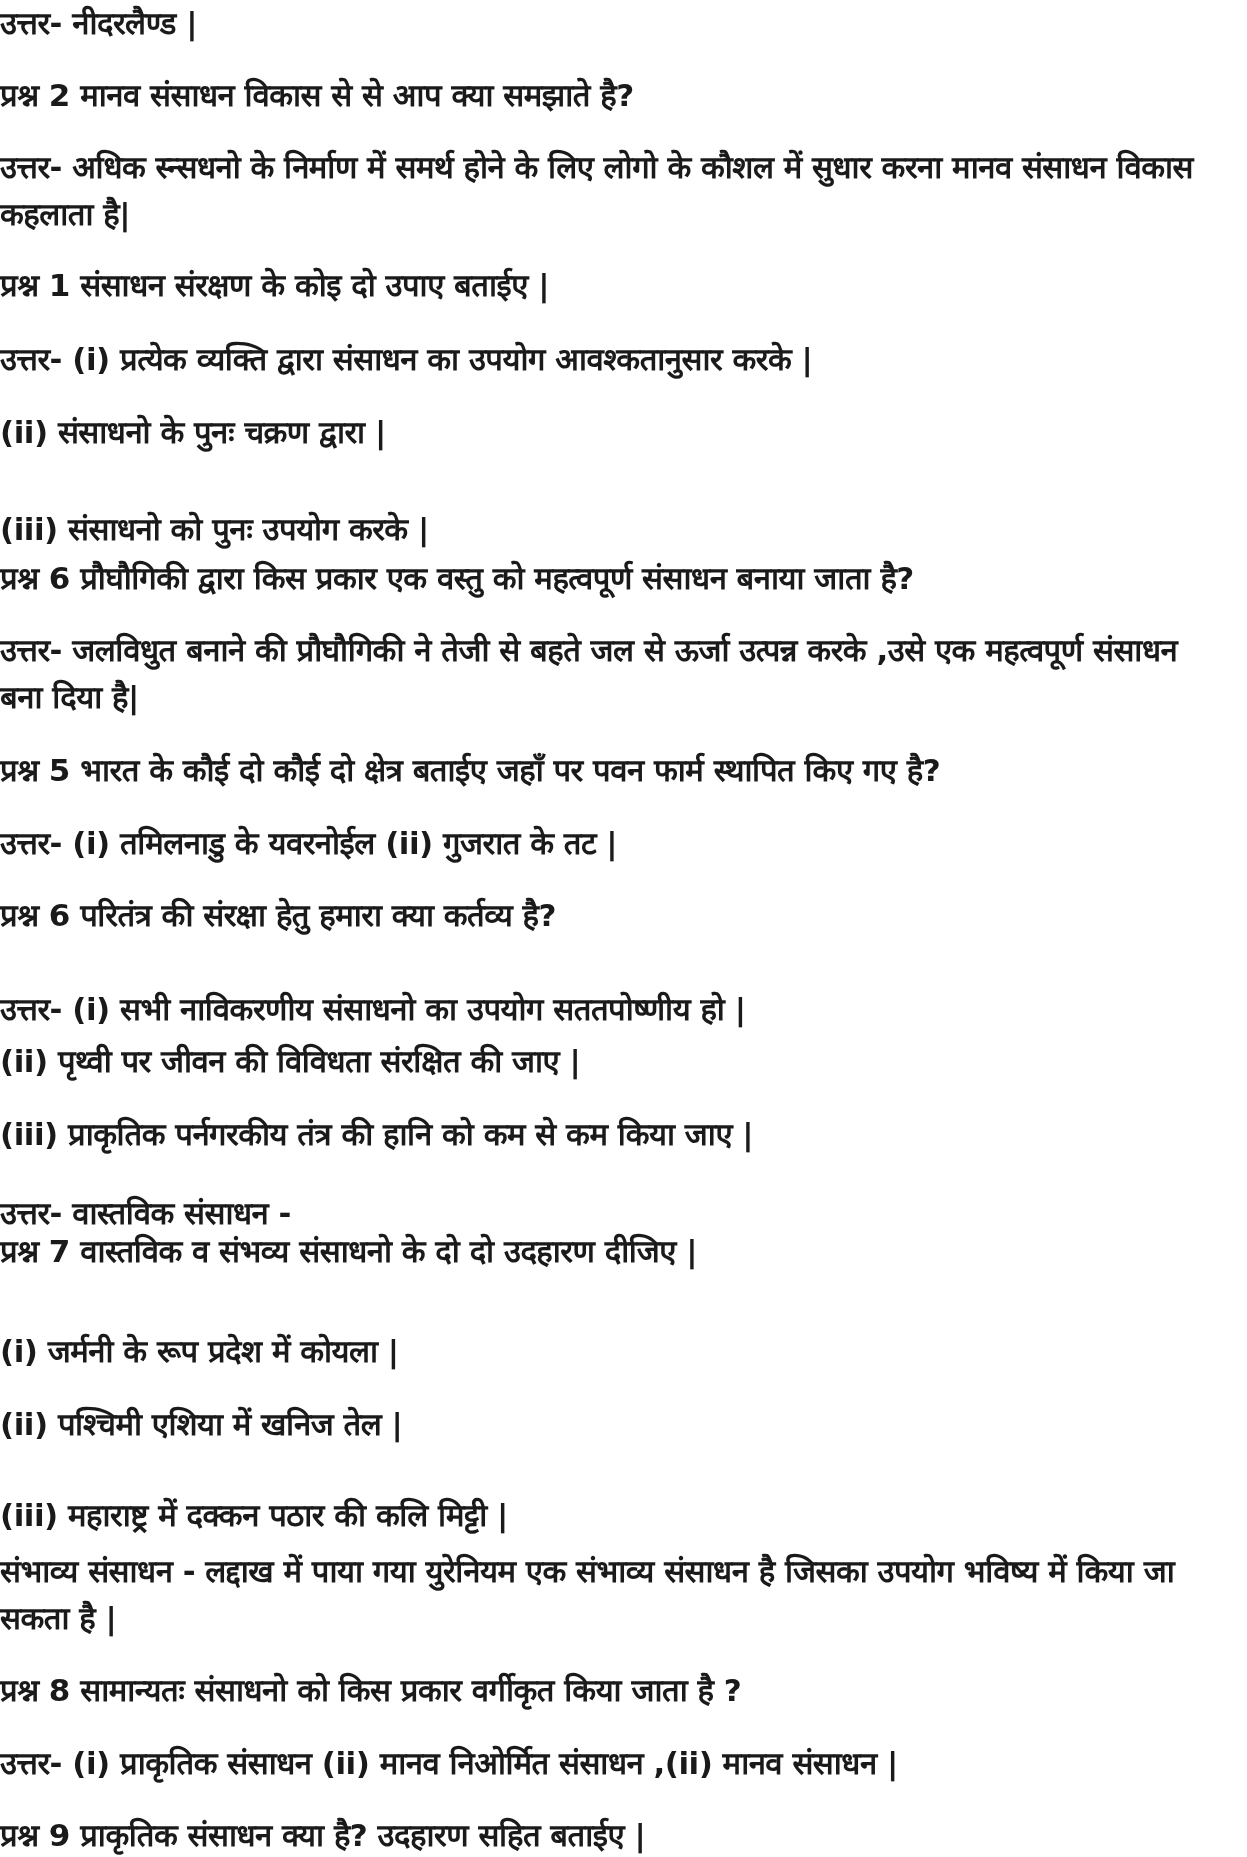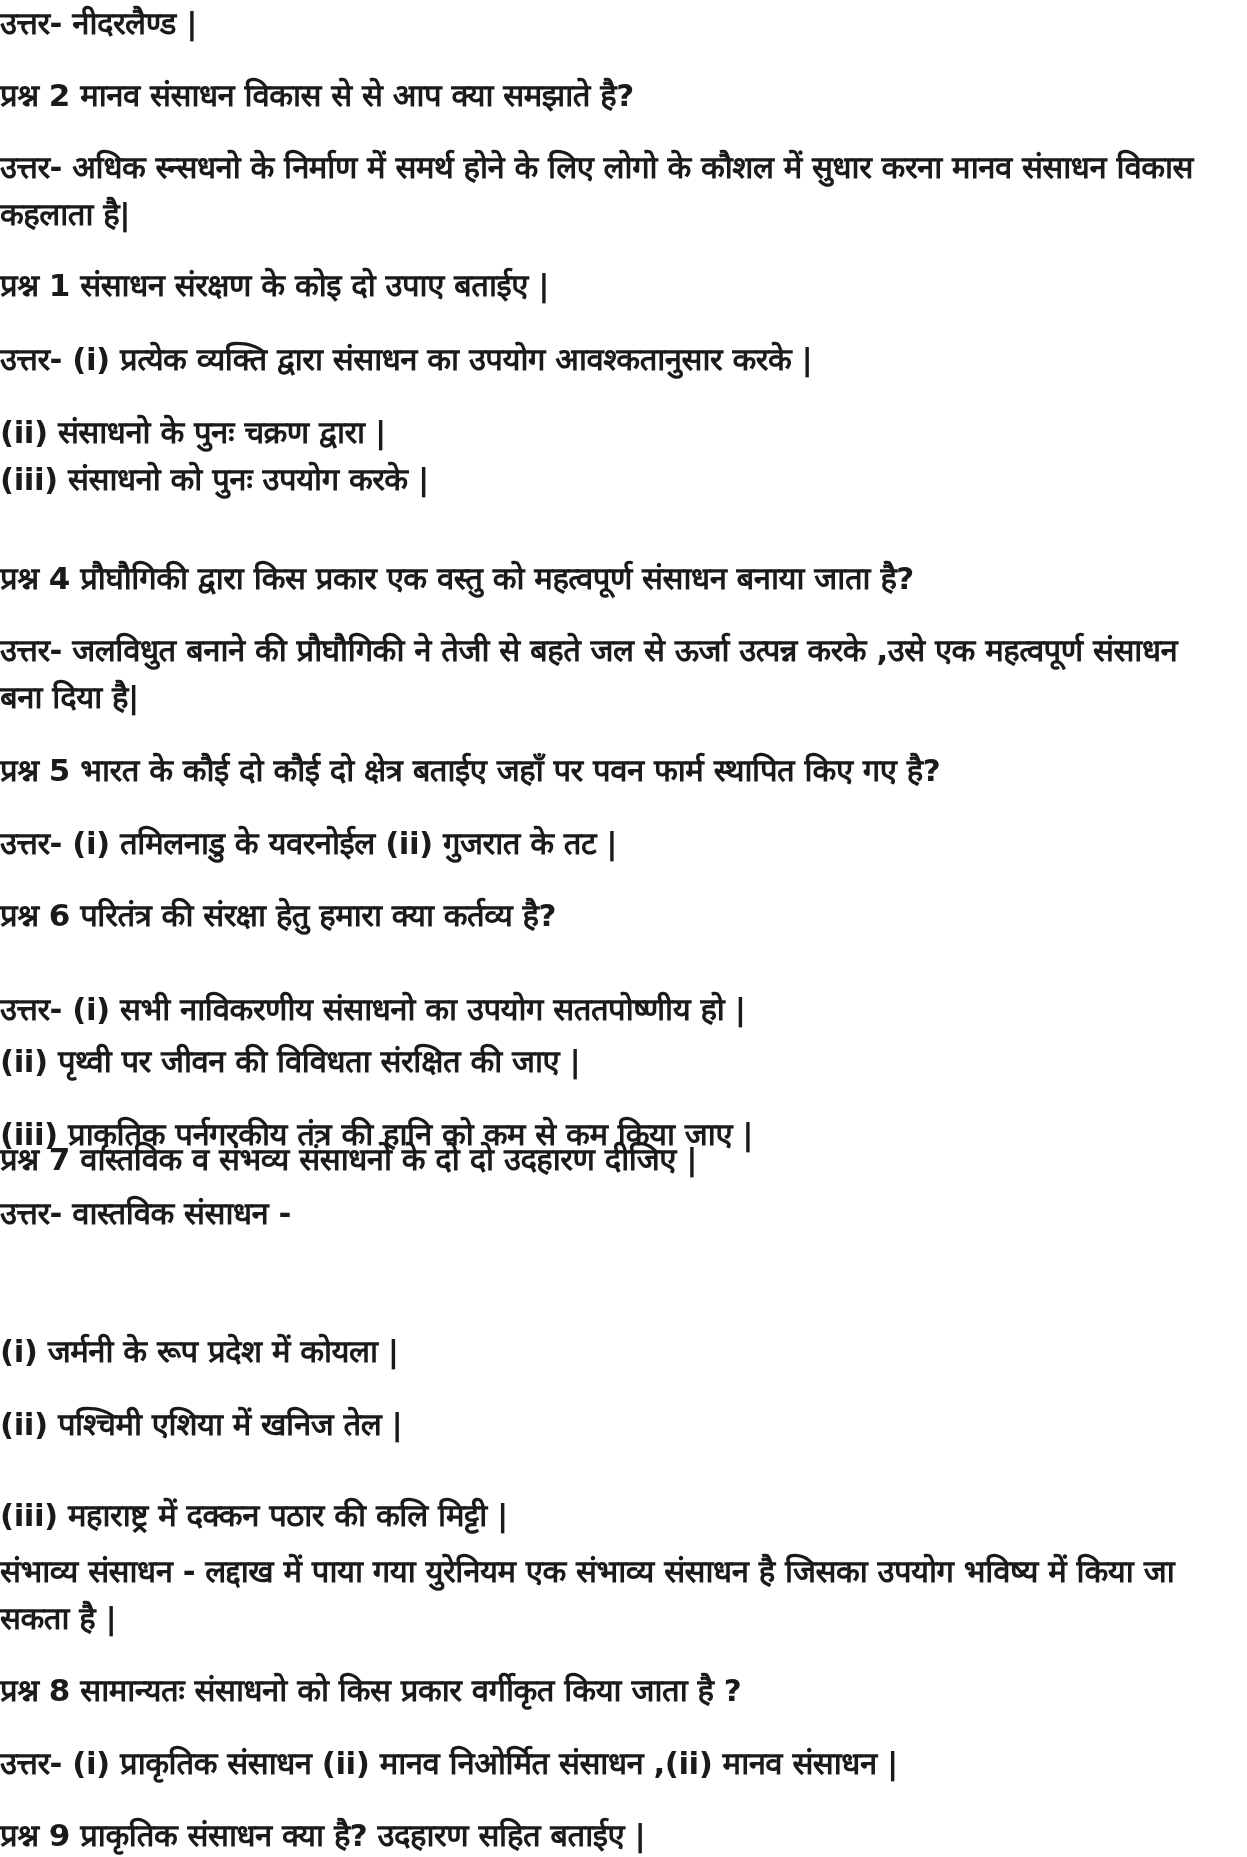--- a/index.html
+++ b/index.html
@@ -22,30 +22,30 @@
 </head>
 <body>
 
 <div class="doc">
   <div class="line" style="top:0px">उत्तर- नीदरलैण्ड |</div>
   <div class="line" style="top:72px">प्रश्न 2 मानव संसाधन विकास से से आप क्या समझाते है?</div>
   <div class="line" style="top:144px">उत्तर- अधिक स्न्सधनो के निर्माण में समर्थ होने के लिए लोगो के कौशल में सुधार करना मानव संसाधन विकास कहलाता है|</div>
   <div class="line" style="top:262px">प्रश्न 1 संसाधन संरक्षण के कोइ दो उपाए बताईए |</div>
   <div class="line" style="top:336px">उत्तर- (i) प्रत्येक व्यक्ति द्वारा संसाधन का उपयोग आवश्कतानुसार करके |</div>
   <div class="line" style="top:409px">(ii) संसाधनो के पुनः चक्रण द्वारा |</div>
-  <div class="line" style="top:456px">(iii) संसाधनो को पुनः उपयोग करके |</div>
-  <div class="line" style="top:555px">प्रश्न 4 प्रौघौगिकी द्वारा किस प्रकार एक वस्तु को महत्वपूर्ण संसाधन बनाया जाता है?</div>
+  <div class="line" style="top:506px">(iii) संसाधनो को पुनः उपयोग करके |</div>
+  <div class="line" style="top:555px">प्रश्न 6 प्रौघौगिकी द्वारा किस प्रकार एक वस्तु को महत्वपूर्ण संसाधन बनाया जाता है?</div>
   <div class="line" style="top:627px">उत्तर- जलविधुत बनाने की प्रौघौगिकी ने तेजी से बहते जल से ऊर्जा उत्पन्न करके ,उसे एक महत्वपूर्ण संसाधन बना दिया है|</div>
   <div class="line" style="top:747px">प्रश्न 5 भारत के कौई दो कौई दो क्षेत्र बताईए जहाँ पर पवन फार्म स्थापित किए गए है?</div>
   <div class="line" style="top:820px">उत्तर- (i) तमिलनाडु के यवरनोईल (ii) गुजरात के तट |</div>
   <div class="line" style="top:892px">प्रश्न 6 परितंत्र की संरक्षा हेतु हमारा क्या कर्तव्य है?</div>
   <div class="line" style="top:986px">उत्तर- (i) सभी नाविकरणीय संसाधनो का उपयोग सततपोष्णीय हो |</div>
   <div class="line" style="top:1038px">(ii) पृथ्वी पर जीवन की विविधता संरक्षित की जाए |</div>
   <div class="line" style="top:1111px">(iii) प्राकृतिक पर्नगरकीय तंत्र की हानि को कम से कम किया जाए |</div>
-  <div class="line" style="top:1136px">प्रश्न 7 वास्तविक व संभव्य संसाधनो के दो दो उदहारण दीजिए |</div>
+  <div class="line" style="top:1228px">प्रश्न 7 वास्तविक व संभव्य संसाधनो के दो दो उदहारण दीजिए |</div>
   <div class="line" style="top:1190px">उत्तर- वास्तविक संसाधन -</div>
   <div class="line" style="top:1328px">(i) जर्मनी के रूप प्रदेश में कोयला |</div>
   <div class="line" style="top:1401px">(ii) पश्चिमी एशिया में खनिज तेल |</div>
   <div class="line" style="top:1492px">(iii) महाराष्ट्र में दक्कन पठार की कलि मिट्टी |</div>
   <div class="line" style="top:1548px">संभाव्य संसाधन - लद्दाख में पाया गया युरेनियम एक संभाव्य संसाधन है जिसका उपयोग भविष्य में किया जा सकता है |</div>
   <div class="line" style="top:1667px">प्रश्न 8 सामान्यतः संसाधनो को किस प्रकार वर्गीकृत किया जाता है ?</div>
   <div class="line" style="top:1740px">उत्तर- (i) प्राकृतिक संसाधन (ii) मानव निओर्मित संसाधन ,(ii) मानव संसाधन |</div>
   <div class="line" style="top:1812px">प्रश्न 9 प्राकृतिक संसाधन क्या है? उदहारण सहित बताईए |</div>
 </div>
 

